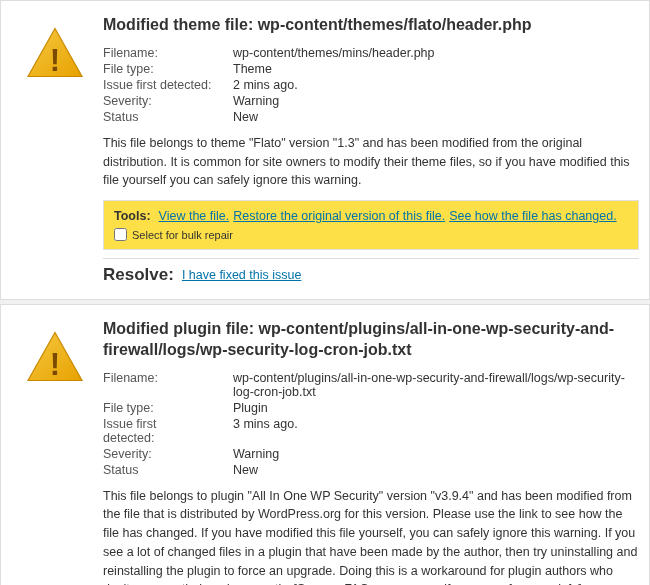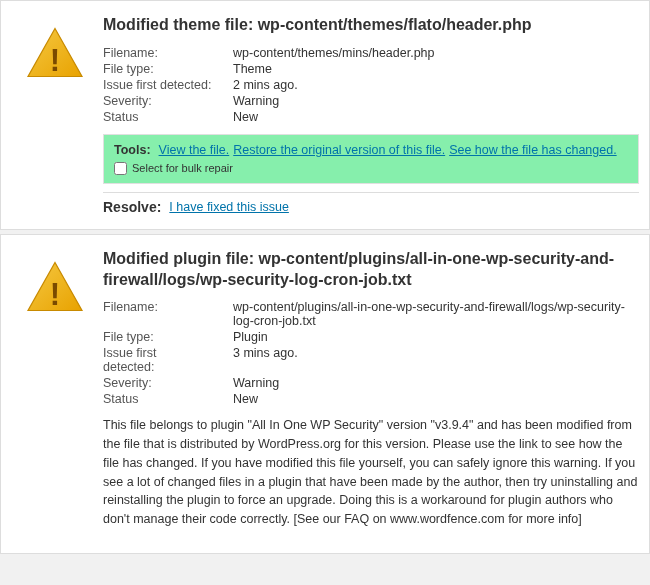--- a/index.html
+++ b/index.html
@@ -69,21 +69,21 @@
     }
 
     .description {
       font-size: 12.5px;
       color: #333;
       line-height: 1.5;
       margin-bottom: 10px;
     }
 
     .tools-box {
-      background: #86efac;
+      background: #fde047;
       border: 1px solid #e0e0e0;
       padding: 8px 10px;
       margin-bottom: 8px;
     }
 
     .tools-row {
       display: flex;
       align-items: center;
       gap: 4px;
       margin-bottom: 5px;
@@ -119,21 +119,21 @@
 
     .resolve-row {
       display: flex;
       align-items: center;
       gap: 4px;
       flex-wrap: wrap;
     }
 
     .resolve-label {
       font-weight: bold;
-      font-size: 14px;
+      font-size: 17px;
       margin-right: 4px;
     }
 
     .resolve-link {
       color: #0073aa;
       text-decoration: underline;
       font-size: 12.5px;
       cursor: pointer;
     }
 
@@ -177,20 +177,21 @@
           </div>
           <div class="meta-row">
             <span class="meta-label" style="white-space: pre;">Severity:</span>
             <span class="meta-value">Warning</span>
           </div>
           <div class="meta-row">
             <span class="meta-label" style="white-space: pre;">Status</span>
             <span class="meta-value">New</span>
           </div>
         </div>
+        <div class="description">This file belongs to theme "Flato" version "1.3" and has been modified from the original distribution. It is common for site owners to modify their theme files, so if you have modified this file yourself you can safely ignore this warning.</div>
         <div class="tools-box">
           <div class="tools-row">
             <span class="tools-label">Tools:</span>
             <a class="tool-link" href="#">View the file.</a>
             <a class="tool-link" href="#">Restore the original version of this file.</a>
             <a class="tool-link" href="#">See how the file has changed.</a>
           </div>
           <div class="checkbox-row">
             <input type="checkbox" style="">
             <span class="checkbox-label">Select for bulk repair</span>

